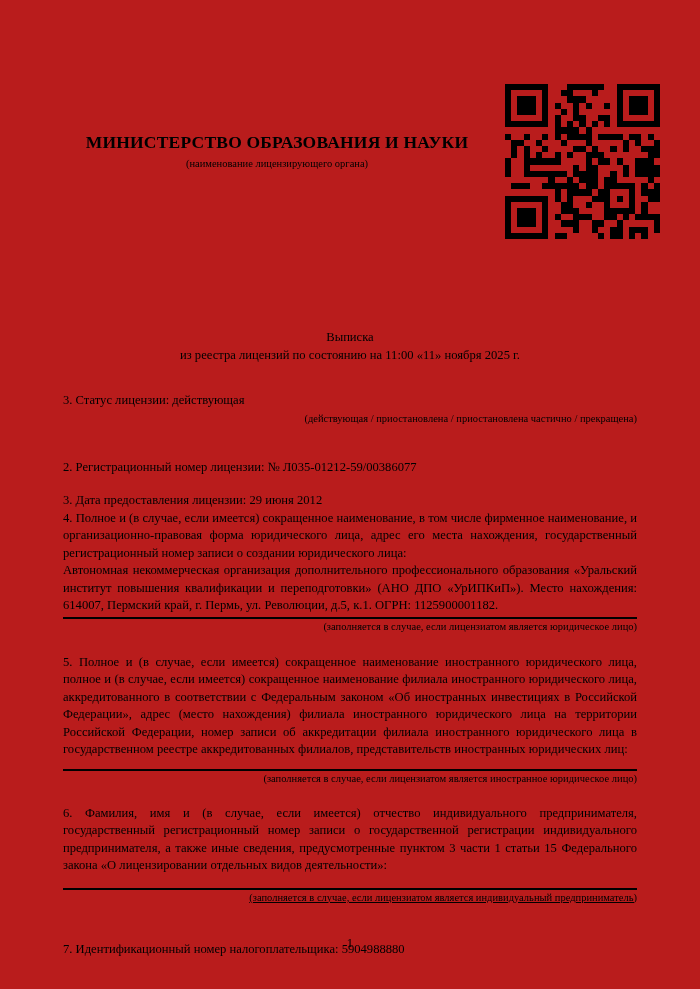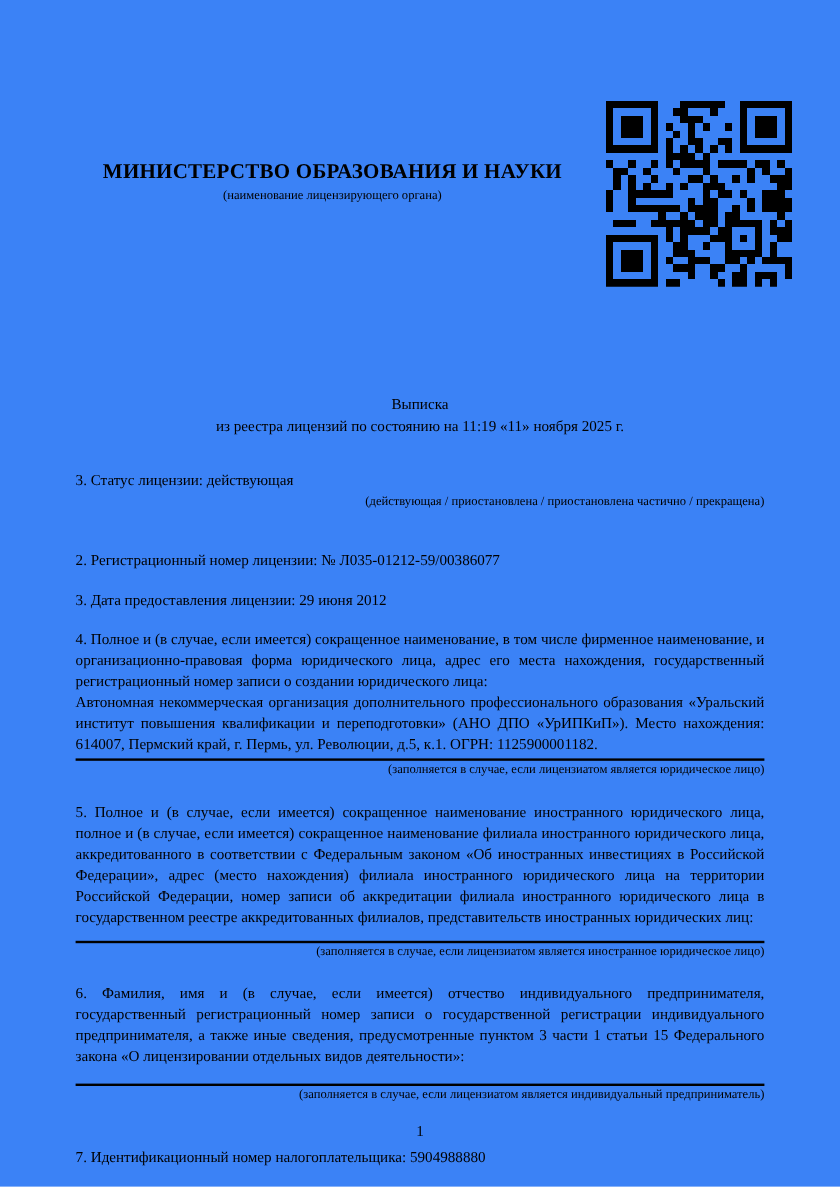--- a/index.html
+++ b/index.html
@@ -5,21 +5,21 @@
   * { box-sizing: border-box; margin: 0; padding: 0; }
   html, body { background: #ffffff; }
   body {
     width: 700px; height: 989px;
     font-family: "Liberation Serif", "DejaVu Serif", serif;
     color: #000;
   }
   .page {
     position: relative;
     width: 700px; height: 989px;
-    background: #3b82f6;
+    background: #b91c1c;
     overflow: hidden;
   }
   
   .header-row {
     display: flex;
     align-items: flex-start;
     padding: 84px 40px 0 63px;
   }
   .header-left {
     flex: 1 1 auto;
@@ -58,29 +58,29 @@
   .caption {
     font-size: 10.5px;
     line-height: 14px;
     text-align: right;
   }
   .rule { border-top: 2px solid #000; height: 0; }
   .item1 { margin-top: 28px; }
   .item1 .caption { margin-top: 2px; }
   .item2 { margin-top: 33px; }
   .item3 { margin-top: 16px; }
-  .item4 { margin-top: 15px; }
+  .item4 { }
   .item4 .rule { margin-top: 2px; }
   .item4 .caption { margin-top: 1px; }
   .item5 { margin-top: 20px; }
   .item5 .rule { margin-top: 10px; }
   .item5 .caption { margin-top: 1px; }
   .item6 { margin-top: 19px; }
   .item6 .rule { margin-top: 13px; }
-  .item6 .caption { margin-top: 1px; }
+  .item6 .caption { margin-top: 1px; text-decoration: underline; }
   .item7 { margin-top: 36px; }
   .page-number {
     position: absolute;
     left: 0; right: 0; bottom: 38px;
     text-align: center;
     font-size: 12.6px;
     line-height: 16px;
   }
 </style>
 </head>
@@ -406,21 +406,21 @@
           <rect x="17" y="24" width="1" height="1"></rect>
           <rect x="18" y="24" width="1" height="1"></rect>
           <rect x="20" y="24" width="1" height="1"></rect>
           <rect x="22" y="24" width="1" height="1"></rect>
         </svg>
     </div>
   </div>
 
   <div class="doc-title">
     <div>Выписка</div>
-    <div>из реестра лицензий по состоянию на 11:19 «11» ноября 2025 г.</div>
+    <div>из реестра лицензий по состоянию на 11:00 «11» ноября 2025 г.</div>
   </div>
 
   <div class="content">
 
     <div class="item1">
       <p>3. Статус лицензии: действующая</p>
       <p class="caption">(действующая / приостановлена / приостановлена частично / прекращена)</p>
     </div>
 
     <div class="item2">

